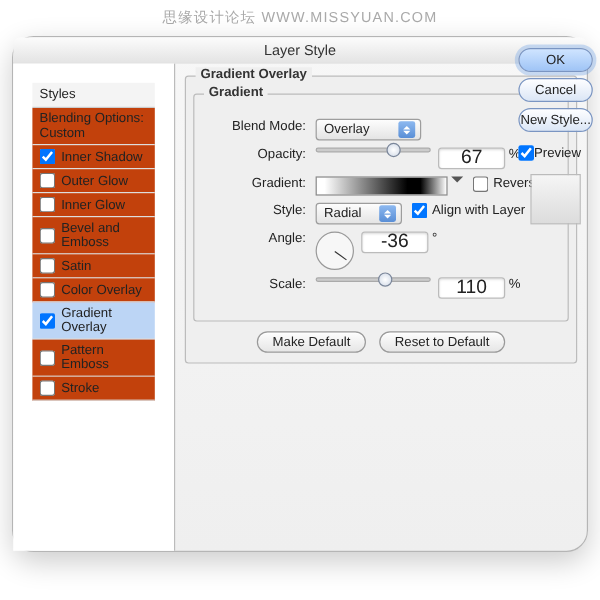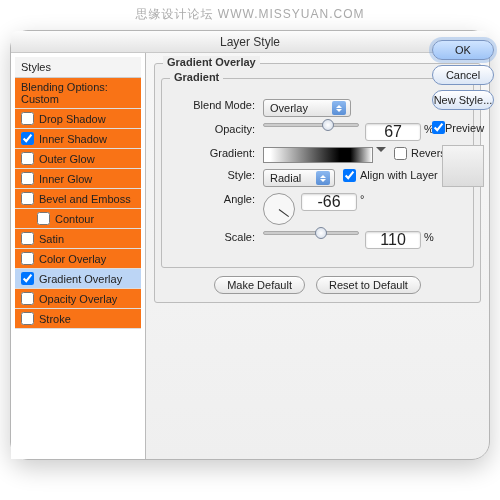--- a/index.html
+++ b/index.html
@@ -1,23 +1,23 @@
 <!DOCTYPE html>
 <html><head>
 <meta charset="utf-8">
 <style>
 *{box-sizing:border-box;margin:0;padding:0;font-family:"Lucida Grande","Helvetica Neue",Arial,sans-serif;font-size:11px;color:#222}
 body{background:#fff;width:500px;height:500px;position:relative}
 .watermark{position:absolute;top:6px;left:0;right:0;text-align:center;font-size:12px;color:#aaa;letter-spacing:1px}
 .dialog{position:absolute;top:30px;left:10px;width:480px;height:430px;background:linear-gradient(#f7f7f7,#efefef);border:1px solid #b5b5b5;border-radius:18px;box-shadow:0 8px 24px rgba(0,0,0,.2)}
 .titlebar{height:22px;line-height:22px;text-align:center;font-size:12px;color:#333;border-bottom:1px solid #c8c8c8;background:linear-gradient(#fcfcfc,#e4e4e4);border-radius:6px 6px 0 0}
 .content{display:flex;height:calc(100% - 22px)}
-.sidebar{width:142px;border-right:1px solid #bbb;background:#fff;padding:4px;overflow:hidden}
+.sidebar{width:142px;border-right:1px solid #bbb;background:#fff;padding:16px;overflow:hidden}
 .sidebar .hdr{padding:4px 6px;background:#f4f4f4;border-bottom:1px solid #ccc;font-size:11px}
-.style-row{display:flex;align-items:center;padding:3px 6px;border-bottom:1px solid #ddd;cursor:default;background:#f97316}
+.style-row{display:flex;align-items:center;padding:3px 6px;border-bottom:1px solid #ddd;cursor:default;background:#c2410c}
 .style-row.indent{padding-left:22px}
 .style-row.sel{background:#bcd5f5}
 .style-row input{margin-right:5px}
 .main{flex:1;padding:10px 8px;position:relative}
 .fieldset{border:1px solid #bcbcbc;border-radius:3px;padding:10px 21px 12px;background:#efefef;position:relative}
 .legend{position:absolute;top:-8px;left:8px;background:#efefef;padding:0 4px;font-weight:bold;font-size:11px;color:#333}
 .inner{position:relative;padding-top:4px}
 .row{display:flex;align-items:flex-start;margin:6px 0}
 .lbl{width:72px;text-align:right;margin-right:8px}
 .select{display:inline-flex;align-items:center;background:linear-gradient(#fdfdfd,#e4e4e4);border:1px solid #9d9d9d;border-radius:3px;height:18px;padding:0 4px 0 6px;min-width:72px}
@@ -48,58 +48,50 @@
 
 <div class="dialog">
  <div class="titlebar">Layer Style</div>
  <div class="content">
 
   <div class="sidebar">
    <div class="hdr">Styles</div>
    <div class="style-row">Blending Options: Custom</div>
    <div id="style-list">
           <div class="style-row">
-            <input type="checkbox" style="">
-            <span>Drop Shadow</span>
-          </div>
-          <div class="style-row">
             <input type="checkbox" checked="" style="">
             <span>Inner Shadow</span>
           </div>
           <div class="style-row">
             <input type="checkbox" style="">
             <span>Outer Glow</span>
           </div>
           <div class="style-row">
             <input type="checkbox" style="">
             <span>Inner Glow</span>
           </div>
           <div class="style-row">
             <input type="checkbox" style="">
             <span>Bevel and Emboss</span>
           </div>
-          <div class="style-row indent">
-            <input type="checkbox" style="">
-            <span>Contour</span>
-          </div>
           <div class="style-row">
             <input type="checkbox" style="">
             <span>Satin</span>
           </div>
           <div class="style-row">
             <input type="checkbox" style="">
             <span>Color Overlay</span>
           </div>
           <div class="style-row sel">
             <input type="checkbox" checked="" style="">
             <span>Gradient Overlay</span>
           </div>
           <div class="style-row">
             <input type="checkbox" style="">
-            <span>Opacity Overlay</span>
+            <span>Pattern Emboss</span>
           </div>
           <div class="style-row">
             <input type="checkbox" style="">
             <span>Stroke</span>
           </div>
         </div>
   </div>
 
   <div class="main">
    <div class="outer-fieldset">
@@ -140,21 +132,21 @@
         <span>Radial</span>
                   <span class="arrow"></span>
        </div>
        <input type="checkbox" class="chk" checked="" style="">
        <span>Align with Layer</span>
       </div>
 
       <div class="row">
        <div class="lbl">Angle:</div>
        <div class="angle-dial"></div>
-       <div class="numbox">-66</div>
+       <div class="numbox">-36</div>
        <span>°</span>
       </div>
 
       <div class="row">
        <div class="lbl">Scale:</div>
        <div class="slider">
                   <div class="thumb" style="left:54%"></div>
                 </div>
        <div class="numbox">110</div>
        <span>%</span>

